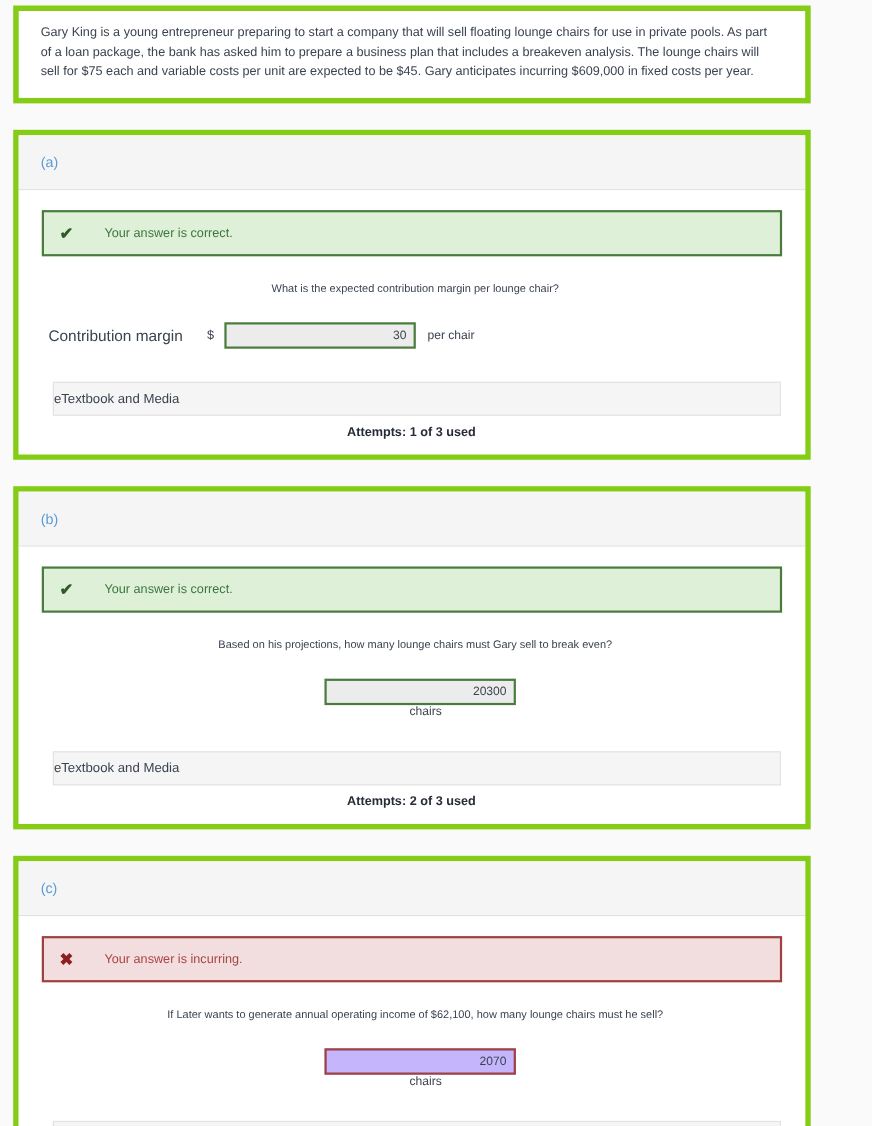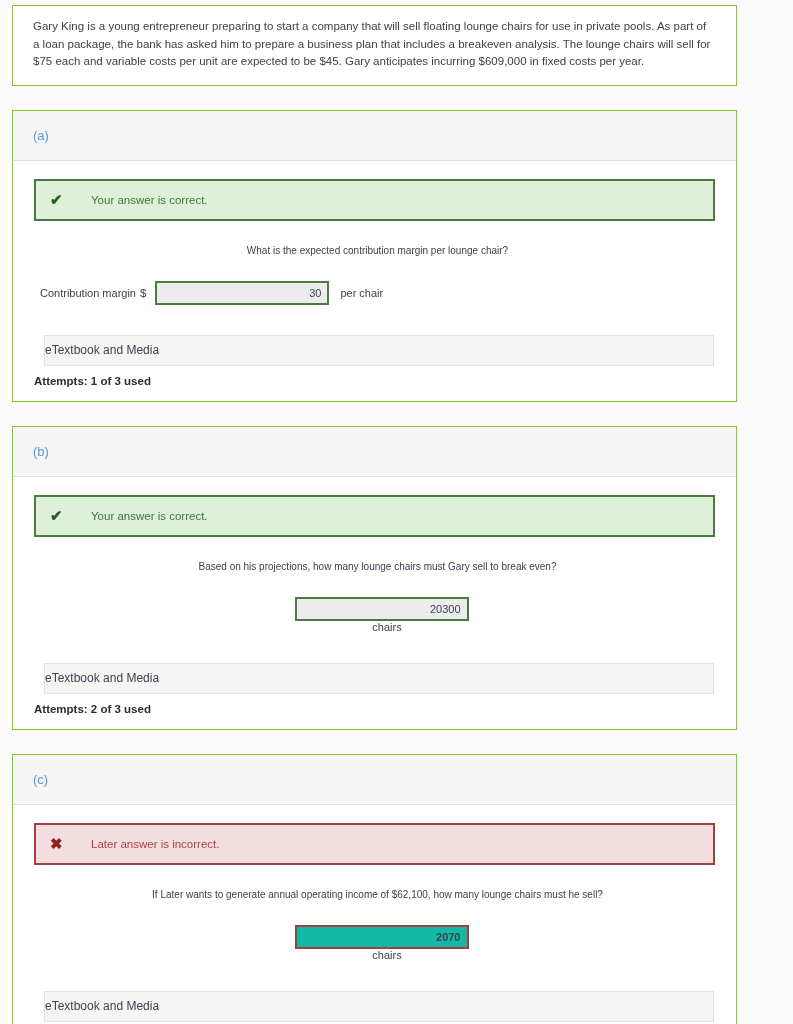--- a/index.html
+++ b/index.html
@@ -19,21 +19,21 @@
   .page {
     width: 793px;
     box-sizing: border-box;
     padding: 0;
   }
 
   
   .card {
     margin: 0 56px 0 12px;
     background: #ffffff;
-    border: 1px solid #84cc16;
+    border: 5px solid #84cc16;
     box-sizing: border-box;
   }
 
   
   .intro-card {
     margin-top: 5px;
     padding: 12px 16px 14px 10px;
   }
   .intro-text {
     font-size: 11.5px;
@@ -110,23 +110,23 @@
   }
 
   
   .answer-row {
     display: flex;
     align-items: center;
     margin: 0 0 30px 6px;
   }
   .answer-row.indented { margin-left: 14px; flex-direction: column; }
   .ans-label {
-    font-size: 11px;
-    color: #3a4350;
-    margin-right: 4px;
+    font-size: 14px;
+    color: #3a4350;
+    margin-right: 22px;
   }
   .ans-currency {
     font-size: 11.5px;
     color: #3a4350;
     margin-right: 9px;
   }
   .ans-input {
     box-sizing: border-box;
     width: 174px;
     height: 24px;
@@ -138,22 +138,21 @@
     text-align: right;
     padding: 0 6px;
     outline: none;
   }
   .ans-input.correct {
     border-color: #4a7c3f;
     background: #ececec;
   }
   .ans-input.incorrect {
     border-color: #a04040;
-    background: #14b8a6;
-    font-weight: bold;
+    background: #c4b5fd;
   }
   .ans-suffix {
     font-size: 11px;
     color: #3a4350;
     margin-left: 11px;
   }
 
   
   .etextbook {
     background: #f5f5f5;
@@ -164,21 +163,21 @@
     font-size: 12px;
     color: #3a4350;
     box-sizing: border-box;
     margin: 0 0 6px 10px;
     margin-right: 1px;
   }
 
   
   .attempts-row {
     display: flex;
-    justify-content: flex-start;
+    justify-content: center;
     align-items: center;
     padding-right: 1px;
     padding-top: 3px;
   }
   .attempts-text {
     font-size: 11.5px;
     font-weight: bold;
     color: #262d38;
   }
 
@@ -293,21 +292,21 @@
   </div>
 
   <div class="card qblock">
     <div class="qblock-header">
       <span class="qlabel">(c)</span>
     </div>
     <div class="qblock-body">
 
       <div class="banner incorrect">
         <span class="banner-icon">✖</span>
-        <span class="banner-text">Later answer is incorrect.</span>
+        <span class="banner-text">Your answer is incurring.</span>
       </div>
 
       <p class="qtext">If Later wants to generate annual operating income of $62,100, how many lounge chairs must he sell?</p>
 
       <div class="answer-row indented">
 
         <input class="ans-input incorrect" type="text" value="2070" style="">
         <span class="ans-suffix">chairs</span>
       </div>
 

